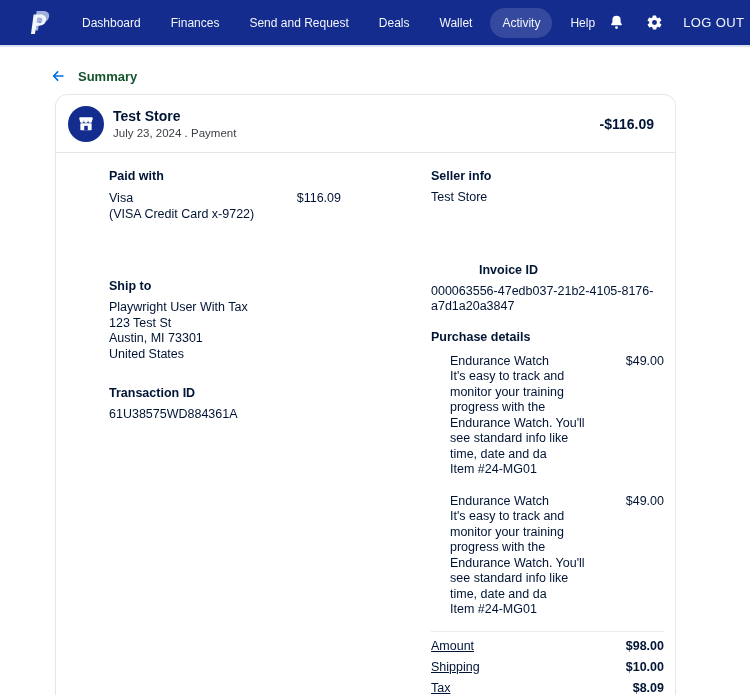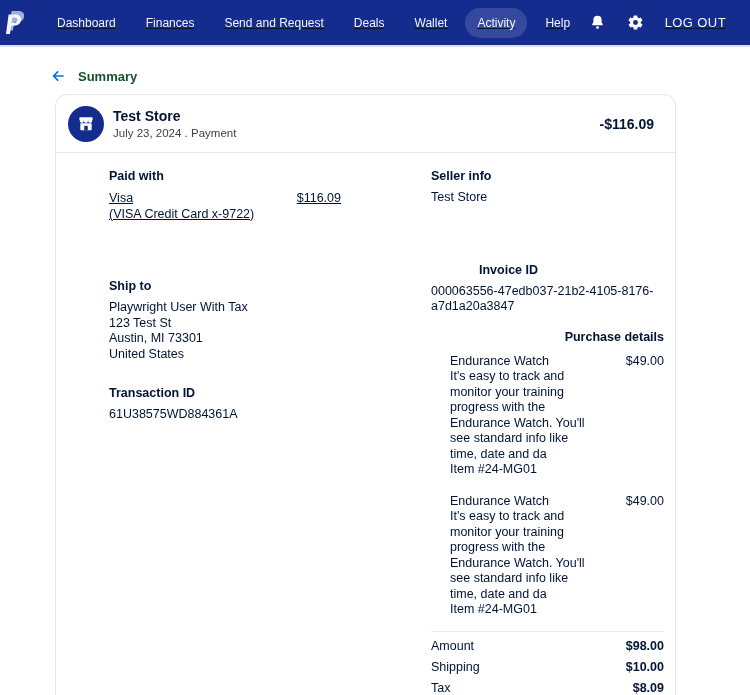--- a/index.html
+++ b/index.html
@@ -1,21 +1,21 @@
 <!DOCTYPE html>
 <html><head>
 <meta charset="utf-8">
 <style>
   * { margin: 0; padding: 0; box-sizing: border-box; }
   html, body { width: 750px; height: 695px; overflow: hidden; background: #fff;
     font-family: "Liberation Sans", "DejaVu Sans", sans-serif; color: #001435; }
 
   
   .topnav { height: 47px; background: #142C8E; display: flex; align-items: center;
-    border-bottom: 2px solid #d9e0f2; padding: 0 24px 0 3px; text-decoration: underline; }
+    border-bottom: 2px solid #d9e0f2; padding: 0 24px 0 28px; }
   .logo { width: 24px; height: 28px; display: flex; align-items: center; margin-right: 18px; flex: 0 0 auto; }
   .nav-links { display: flex; align-items: center; gap: 6px; flex: 1 1 auto; }
   .nav-link { color: #f2f5fb; font-size: 12px; font-weight: 500; text-decoration: none;
     padding: 8px 12px; border-radius: 16px; white-space: nowrap; cursor: pointer; }
   .nav-link.active { background: rgba(255,255,255,0.14); }
   .nav-right { display: flex; align-items: center; gap: 20px; flex: 0 0 auto; }
   .icon-btn { width: 18px; height: 18px; display: flex; align-items: center; justify-content: center; cursor: pointer; }
   .logout { color: #f2f5fb; font-size: 13px; font-weight: 500; letter-spacing: 0.4px;
     text-decoration: none; cursor: pointer; white-space: nowrap; }
 
@@ -37,38 +37,38 @@
   .header-amount { font-size: 14px; font-weight: 700; }
 
   .card-body { display: flex; padding: 0 11px 30px 53px; }
   .col-left  { width: 232px; flex: 0 0 auto; margin-right: 90px; }
   .col-right { flex: 1 1 auto; }
 
   h3.sec { font-size: 12.5px; font-weight: 700; line-height: 15px; }
   .txt { font-size: 12.5px; line-height: 15.5px; }
 
   .mt20 { margin-top: 16px; } .mt6 { margin-top: 6px; }
-  .pay-row { display: flex; justify-content: space-between; align-items: flex-start; margin-top: 7px; text-decoration: underline; }
+  .pay-row { display: flex; justify-content: space-between; align-items: flex-start; margin-top: 7px; }
   .pay-amount { font-size: 12.5px; }
   .shipto-head { margin-top: 57px; }
   .addr { margin-top: 6px; }
   .txn-head { margin-top: 24px; }
 
   .invoice-head { margin-top: 57px; padding-left: 48px; }
   .invoice-val { margin-top: 6px; overflow-wrap: anywhere; }
-  .purchase-head { margin-top: 15px; text-align: right; }
+  .purchase-head { margin-top: 15px; }
 
   .item { position: relative; margin-top: 9px; }
   .item + .item { margin-top: 16px; }
   .item-text { width: 178px; white-space: pre-line; margin-left: 19px; }
   .item-price { position: absolute; top: 0; right: 0; font-size: 12.5px; }
 
   .totals-divider { border: none; border-top: 1px solid #eceae6; margin-top: 13px; }
   .tot-row { display: flex; justify-content: space-between; margin-top: 7px; }
-  .tot-row .t-label { font-size: 12.5px; }
+  .tot-row .t-label { font-size: 12.5px; text-decoration: underline; }
   .tot-row .t-value { font-size: 12.5px; font-weight: 700; }
 </style>
 </head>
 <body>
 
 <nav class="topnav">
   <div class="logo">
     <svg width="22" height="26" viewBox="0 0 22 26">
       <path fill="#9fb0dd" d="M8.6 1h7c3.7 0 6 2.2 5.5 5.6-.5 3.6-3.3 5.7-7 5.7h-2.8l-1.4 8.2H6L8.6 1z"></path>
       <path fill="#f2f5fb" d="M5.6 4.5h7c3.7 0 6 2.2 5.5 5.6-.5 3.6-3.3 5.7-7 5.7H8.3L6.9 24H3L5.6 4.5z M9.5 7.6l-1 5.2h2.6c1.8 0 3.1-1 3.3-2.6.2-1.6-.8-2.6-2.6-2.6H9.5z"></path>

